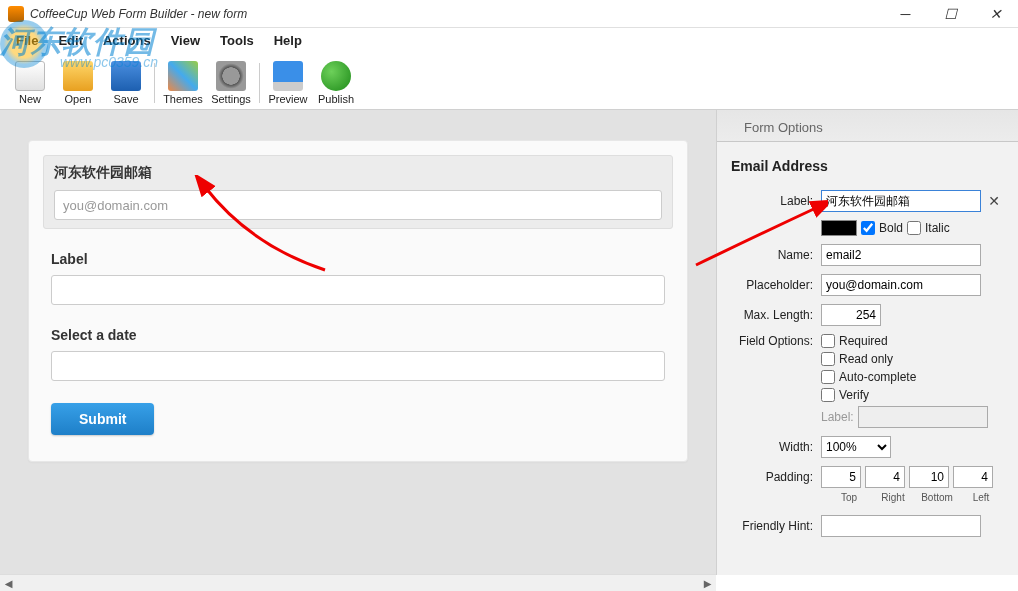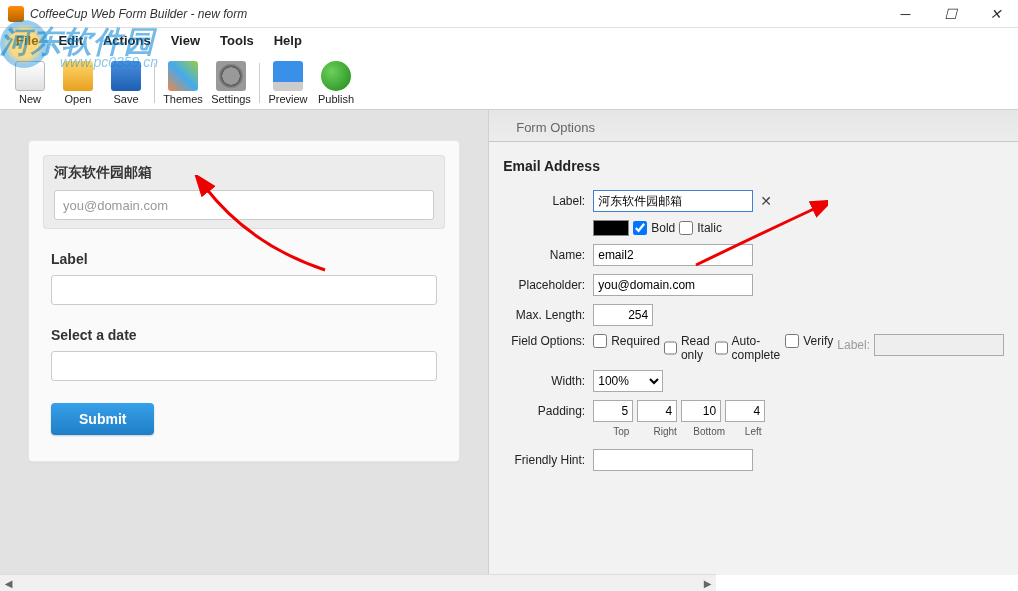--- a/index.html
+++ b/index.html
@@ -190,21 +190,21 @@
 
       <div class="prow">
         <div class="plbl">Max. Length:</div>
         <div class="pctrl">
             <input class="pinput" style="width: 60px; text-align: right;" value="254">
           </div>
       </div>
 
       <div class="prow" style="align-items:flex-start">
         <div class="plbl">Field Options:</div>
-        <div class="pctrl" style="align-items:flex-start;gap:4px">
+        <div class="pctrl" style="flex-direction:column;align-items:flex-start;gap:4px">
           <label class="cb">
               <input type="checkbox" style="">
               <span>Required</span>
             </label>
           <label class="cb">
               <input type="checkbox" style="">
               <span>Read only</span>
             </label>
           <label class="cb">
               <input type="checkbox" style="">

